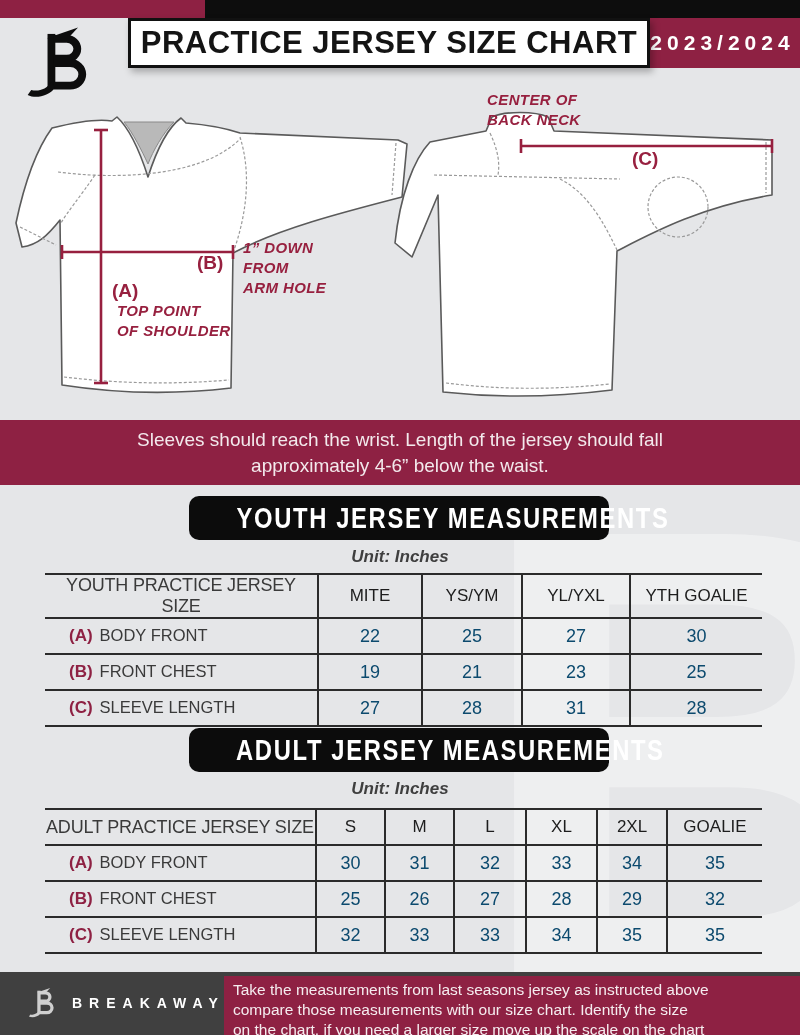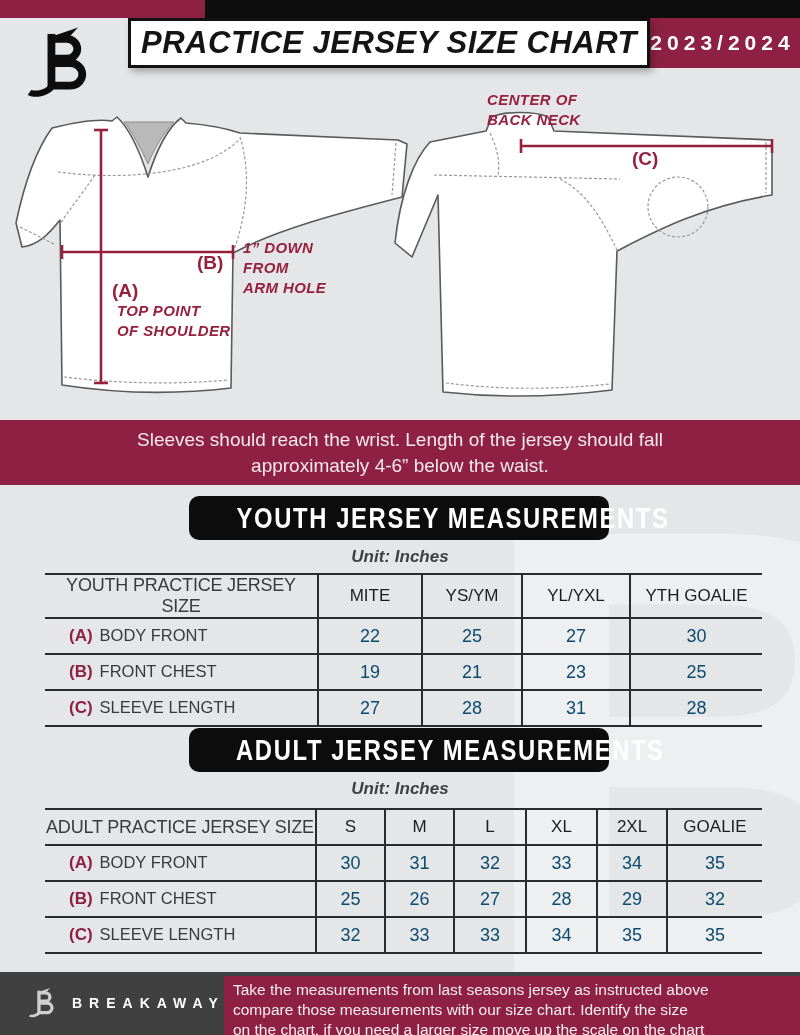--- a/index.html
+++ b/index.html
@@ -14,21 +14,20 @@
   .year-box {
     position:absolute; left:645px; top:18px; width:155px; height:50px; background:#8e2143;
     display:flex; align-items:center; justify-content:center; z-index:2;
   }
   .year-box span { color:#fff; font-weight:bold; font-size:21px; letter-spacing:5px; }
   .title-box {
     position:absolute; left:128px; top:18px; width:522px; height:50px;
     background:#fff; border:3px solid #111; z-index:3;
     display:flex; align-items:center; justify-content:center;
     box-shadow:3px 4px 7px rgba(0,0,0,.28);
-    font-style:italic;
   }
   .title-box span { font-size:31px; font-weight:900; color:#141414; letter-spacing:.5px; white-space:nowrap; }
   .logo-mark { position:absolute; left:24px; top:24px; z-index:2; color:#0d0d0d; }
   
   .watermark {
     position:absolute; left:470px; top:430px; z-index:0;
     font-size:660px; font-weight:bold; color:#ffffff; opacity:.38; line-height:1;
     user-select:none;
   }
   

